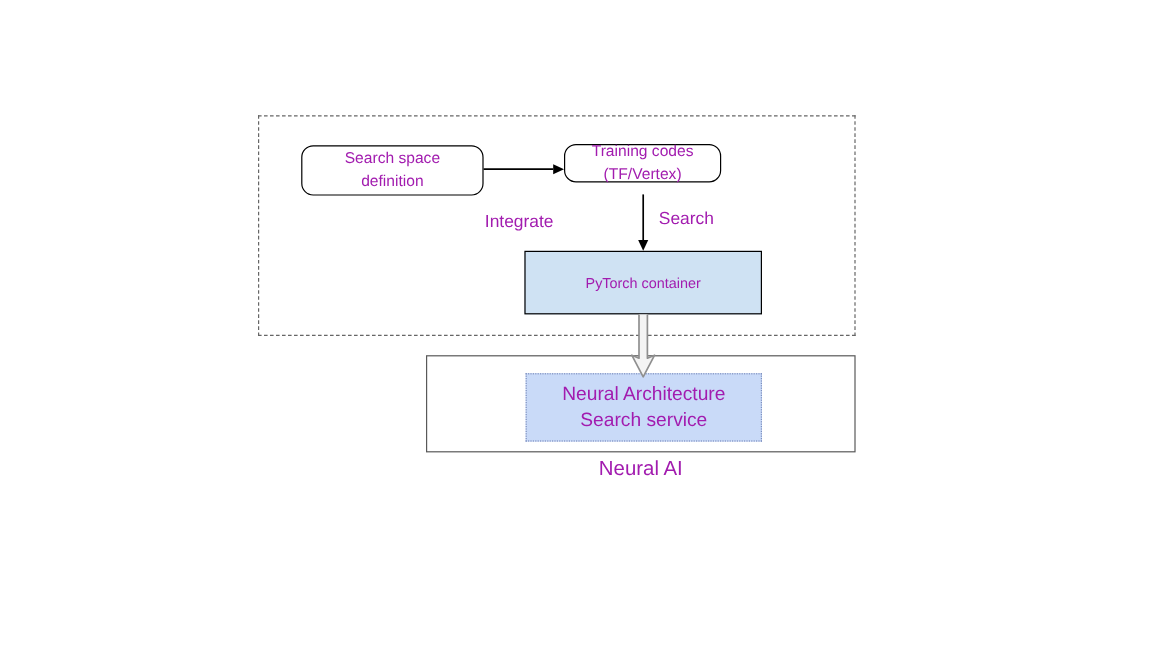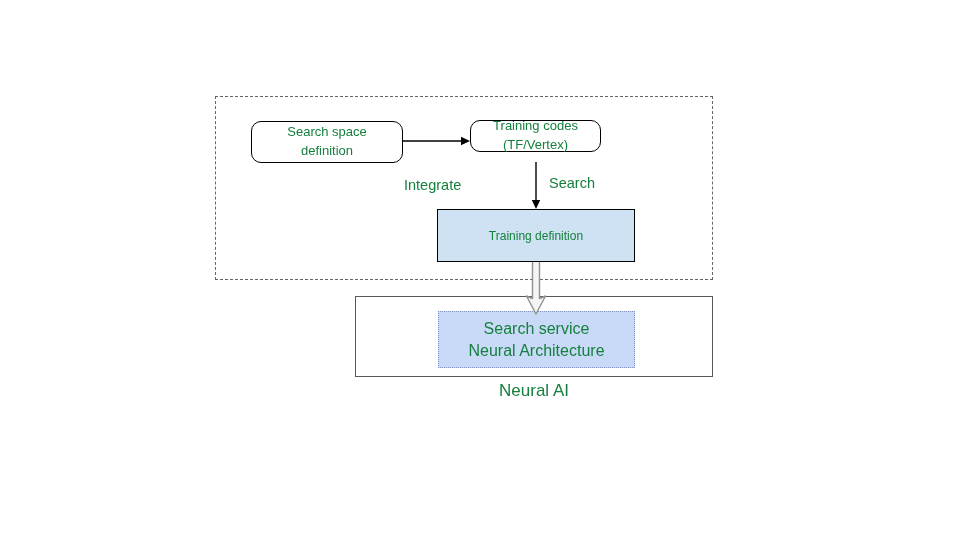--- a/index.html
+++ b/index.html
@@ -3,21 +3,21 @@
 <meta charset="utf-8">
 <style>
   * { margin: 0; padding: 0; box-sizing: border-box; }
   html, body { background: #fff; }
   .canvas {
     position: relative;
     width: 960px;
     height: 540px;
     background: #ffffff;
     font-family: "Liberation Sans", sans-serif;
-    color: #15803d;
+    color: #a21caf;
     overflow: hidden;
   }
   .abs { position: absolute; }
 
   
   .dev-region {
     left: 215px; top: 96px;
     width: 498px; height: 184px;
     border: 1px dashed #666666;
     background: transparent;
@@ -112,28 +112,28 @@
     <span>Search space</span>
     <span>definition</span>
   </div>
 
   <div class="abs rounded-box codes-box">
     <span>Training codes</span>
     <span>(TF/Vertex)</span>
   </div>
 
   <div class="abs train-container">
-    <span>Training definition</span>
+    <span>PyTorch container</span>
   </div>
 
   <div class="abs vertex-region"></div>
 
   <div class="abs nas-box">
+    <span>Neural Architecture</span>
     <span>Search service</span>
-    <span>Neural Architecture</span>
   </div>
 
   <div class="abs vertex-caption">Neural AI</div>
 
   <div class="abs edge-label integrate-label">Integrate</div>
   <div class="abs edge-label build-label">Search</div>
 
   <svg class="abs arrows-layer" viewBox="0 0 960 540" xmlns="http://www.w3.org/2000/svg">
     <g>
       <line x1="403" y1="141" x2="461" y2="141" stroke="#000000" stroke-width="1.4"></line>

